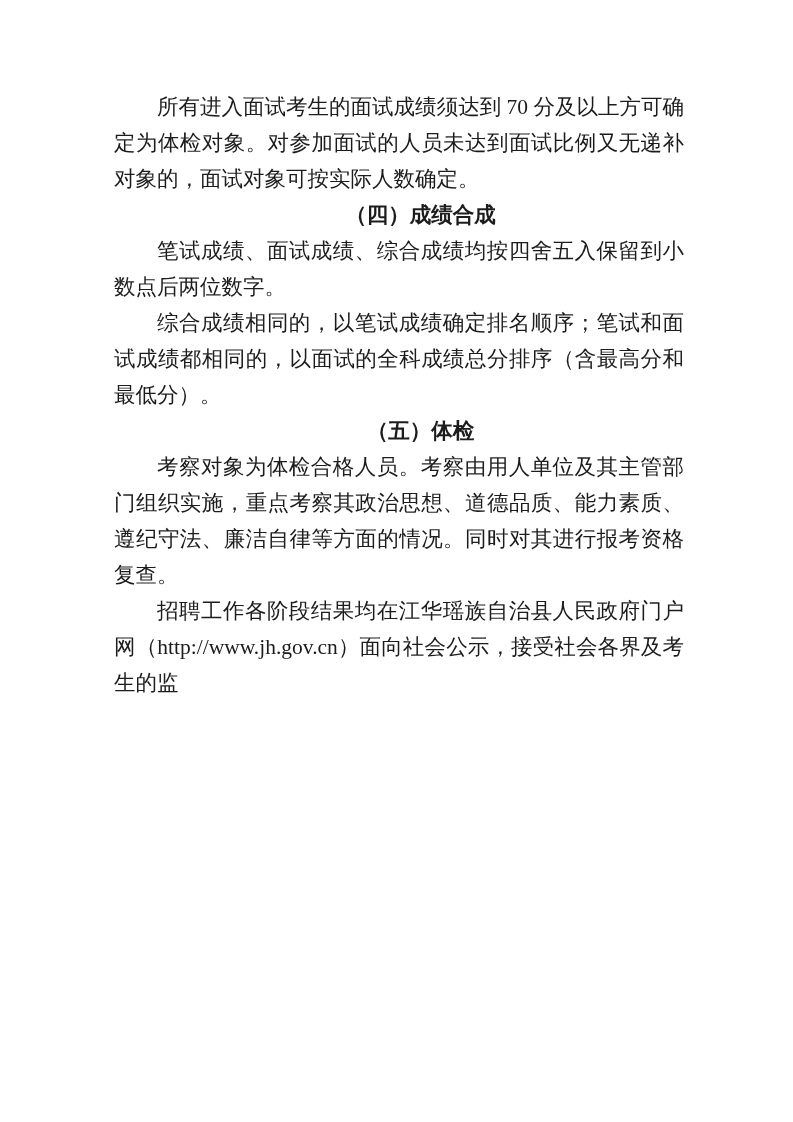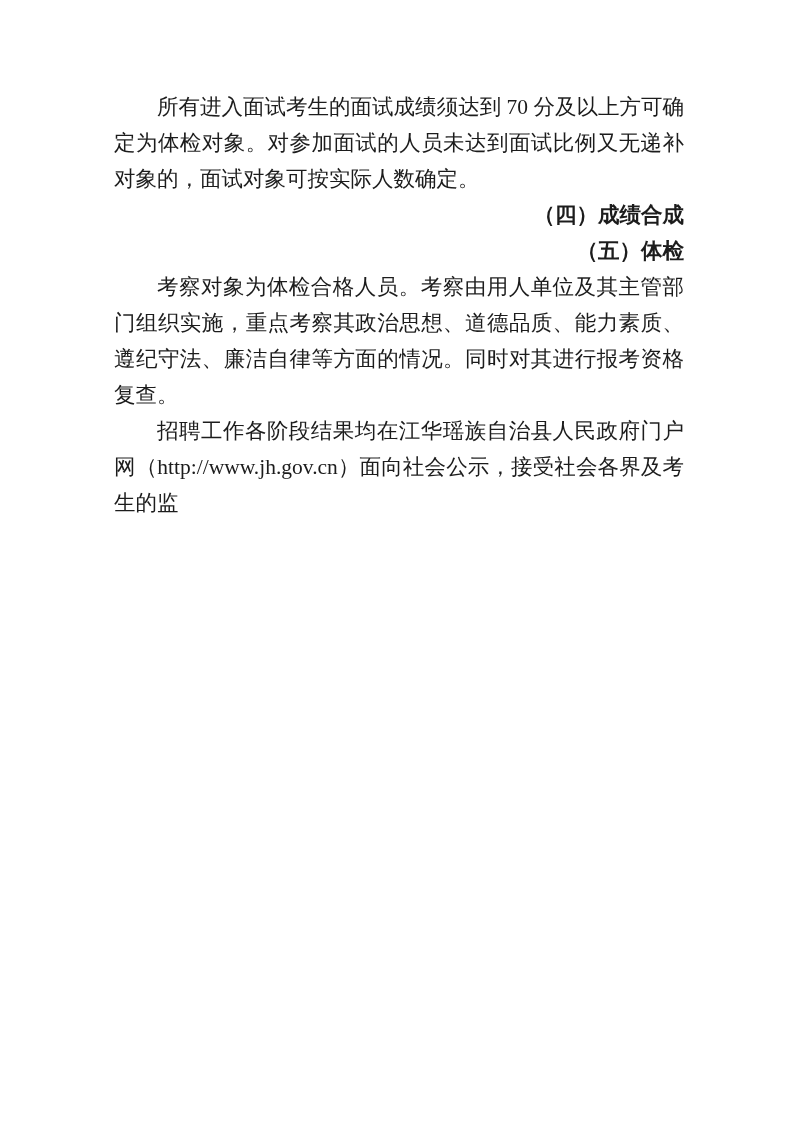--- a/index.html
+++ b/index.html
@@ -23,25 +23,27 @@
     overflow: hidden;
   }
   .page p {
     margin: 0;
     padding: 0;
     text-indent: 2em;
     word-break: break-all;
   }
   .page p.heading {
     font-weight: bold;
-    text-align: right;
+    text-align: center;
   }
 </style>
 </head>
 <body>
 
 <div class="page">
   <p class="body">所有进入面试考生的面试成绩须达到 70 分及以上方可确定为体检对象。对参加面试的人员未达到面试比例又无递补对象的，面试对象可按实际人数确定。</p>
   <p class="heading">（四）成绩合成</p>
+  <p class="body">笔试成绩、面试成绩、综合成绩均按四舍五入保留到小数点后两位数字。</p>
+  <p class="body">综合成绩相同的，以笔试成绩确定排名顺序；笔试和面试成绩都相同的，以面试的全科成绩总分排序（含最高分和最低分）。</p>
   <p class="heading">（五）体检</p>
   <p class="body">考察对象为体检合格人员。考察由用人单位及其主管部门组织实施，重点考察其政治思想、道德品质、能力素质、遵纪守法、廉洁自律等方面的情况。同时对其进行报考资格复查。</p>
   <p class="body">招聘工作各阶段结果均在江华瑶族自治县人民政府门户网（http://www.jh.gov.cn）面向社会公示，接受社会各界及考生的监</p>
 </div>
 
 </body></html>

